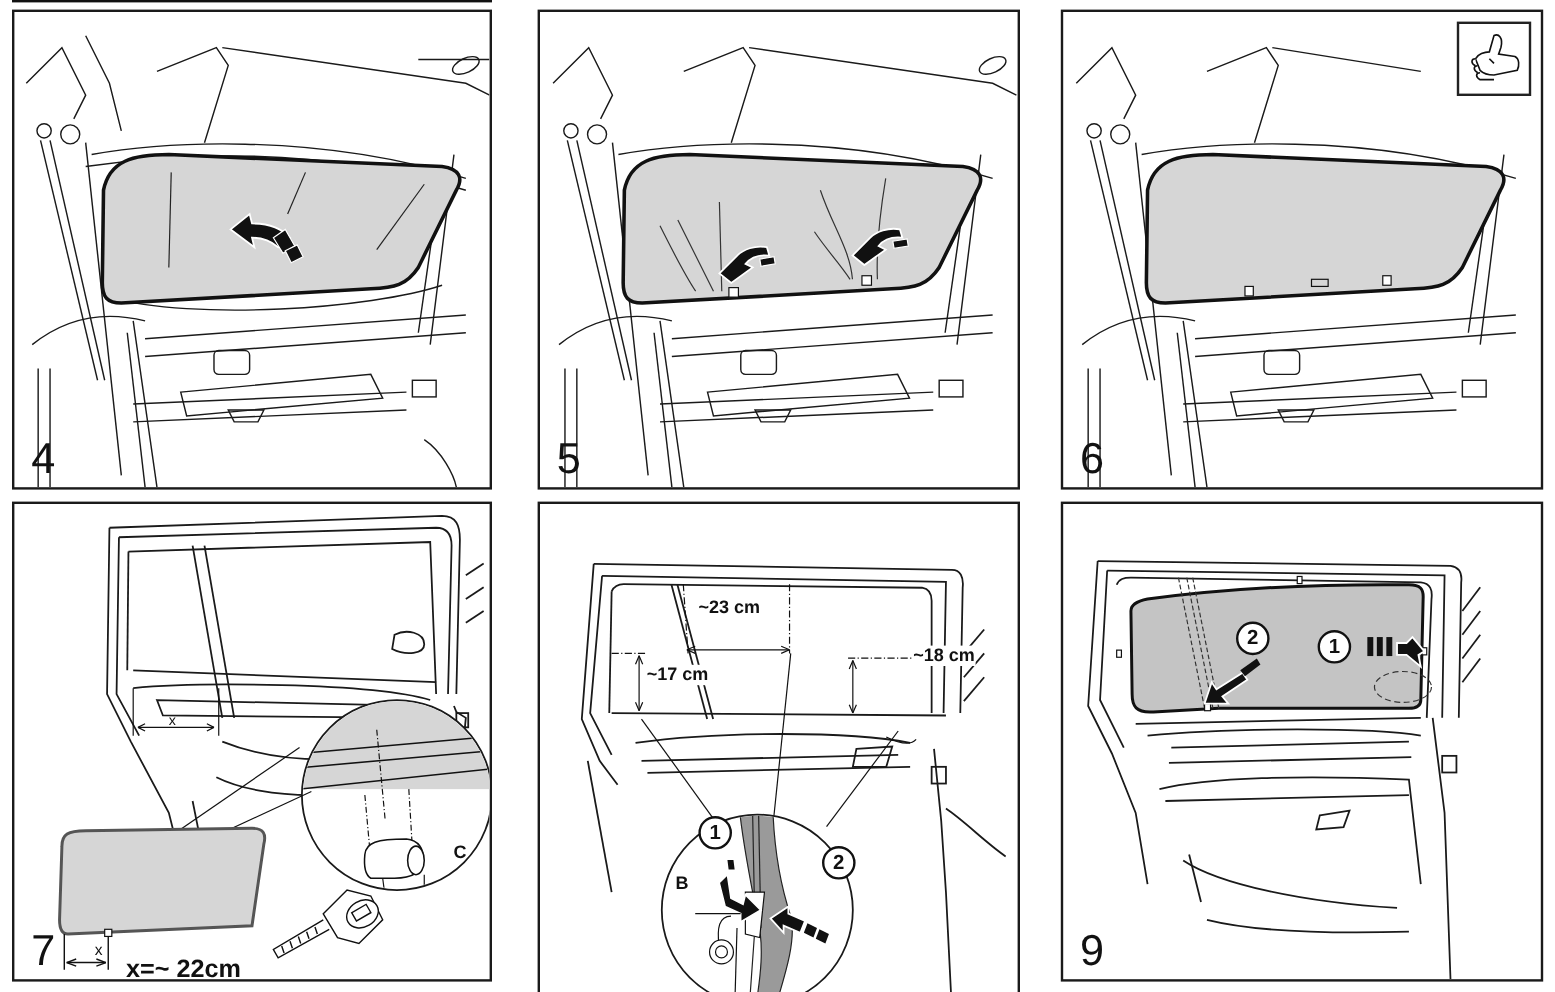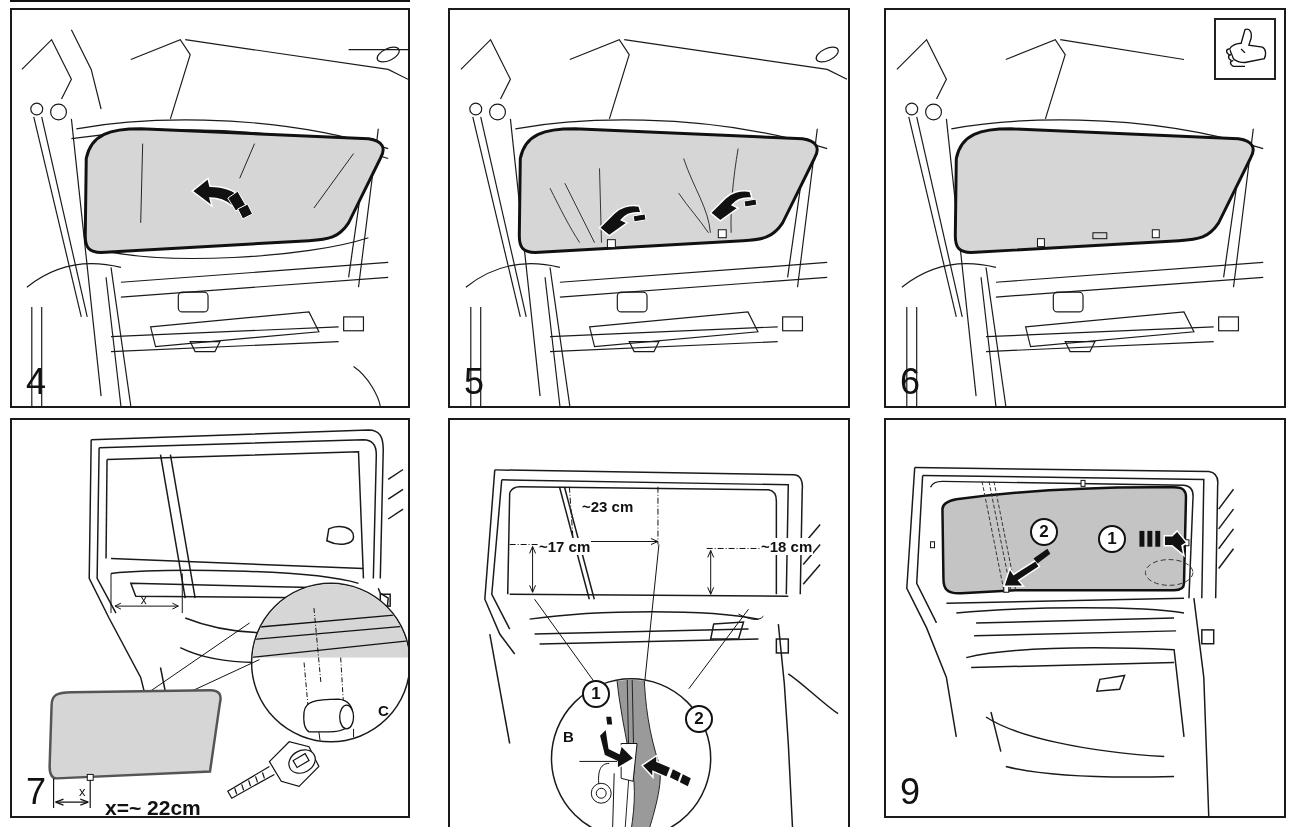--- a/index.html
+++ b/index.html
@@ -306,21 +306,21 @@
       <path d="M157 273 L162 273 L163 281 L158 281 Z" fill="#111"></path>
     </g>
     <g>
       <path d="M193 322 L208 312 L208 318 L222 324 L218 334 L204 328 L204 334 Z" fill="#111" stroke="#fff" stroke-width="1.5"></path>
       <path d="M224 326 L232 330 L229 338 L221 334 Z" fill="#111"></path>
       <path d="M234 331 L242 335 L239 343 L231 339 Z" fill="#111"></path>
     </g>
     <path d="M130 318 L168 318" stroke="#111" stroke-width="1"></path>
   </svg>
   <div class="label" style="left:131px;top:78px;">~23 cm</div>
-  <div class="label" style="left:88px;top:118px;text-align:right;">~17 cm</div>
+  <div class="label" style="left:88px;top:134px;text-align:right;">~17 cm</div>
   <div class="label" style="left:266px;top:118px;margin-left:44px;">~18 cm</div>
   <div class="label bare" style="left:112px;top:308px;">B</div>
   <div class="circ" style="left:132px;top:260px;">1</div>
   <div class="circ" style="left:235px;top:285px;">2</div>
   <div class="step-num">8</div>
 </div>
 
 <div class="panel" style="left:884px;top:418px;width:402px;height:400px;">
   <svg viewBox="0 0 400 400">
     <g fill="none" stroke="#1a1a1a" stroke-width="1.5">

